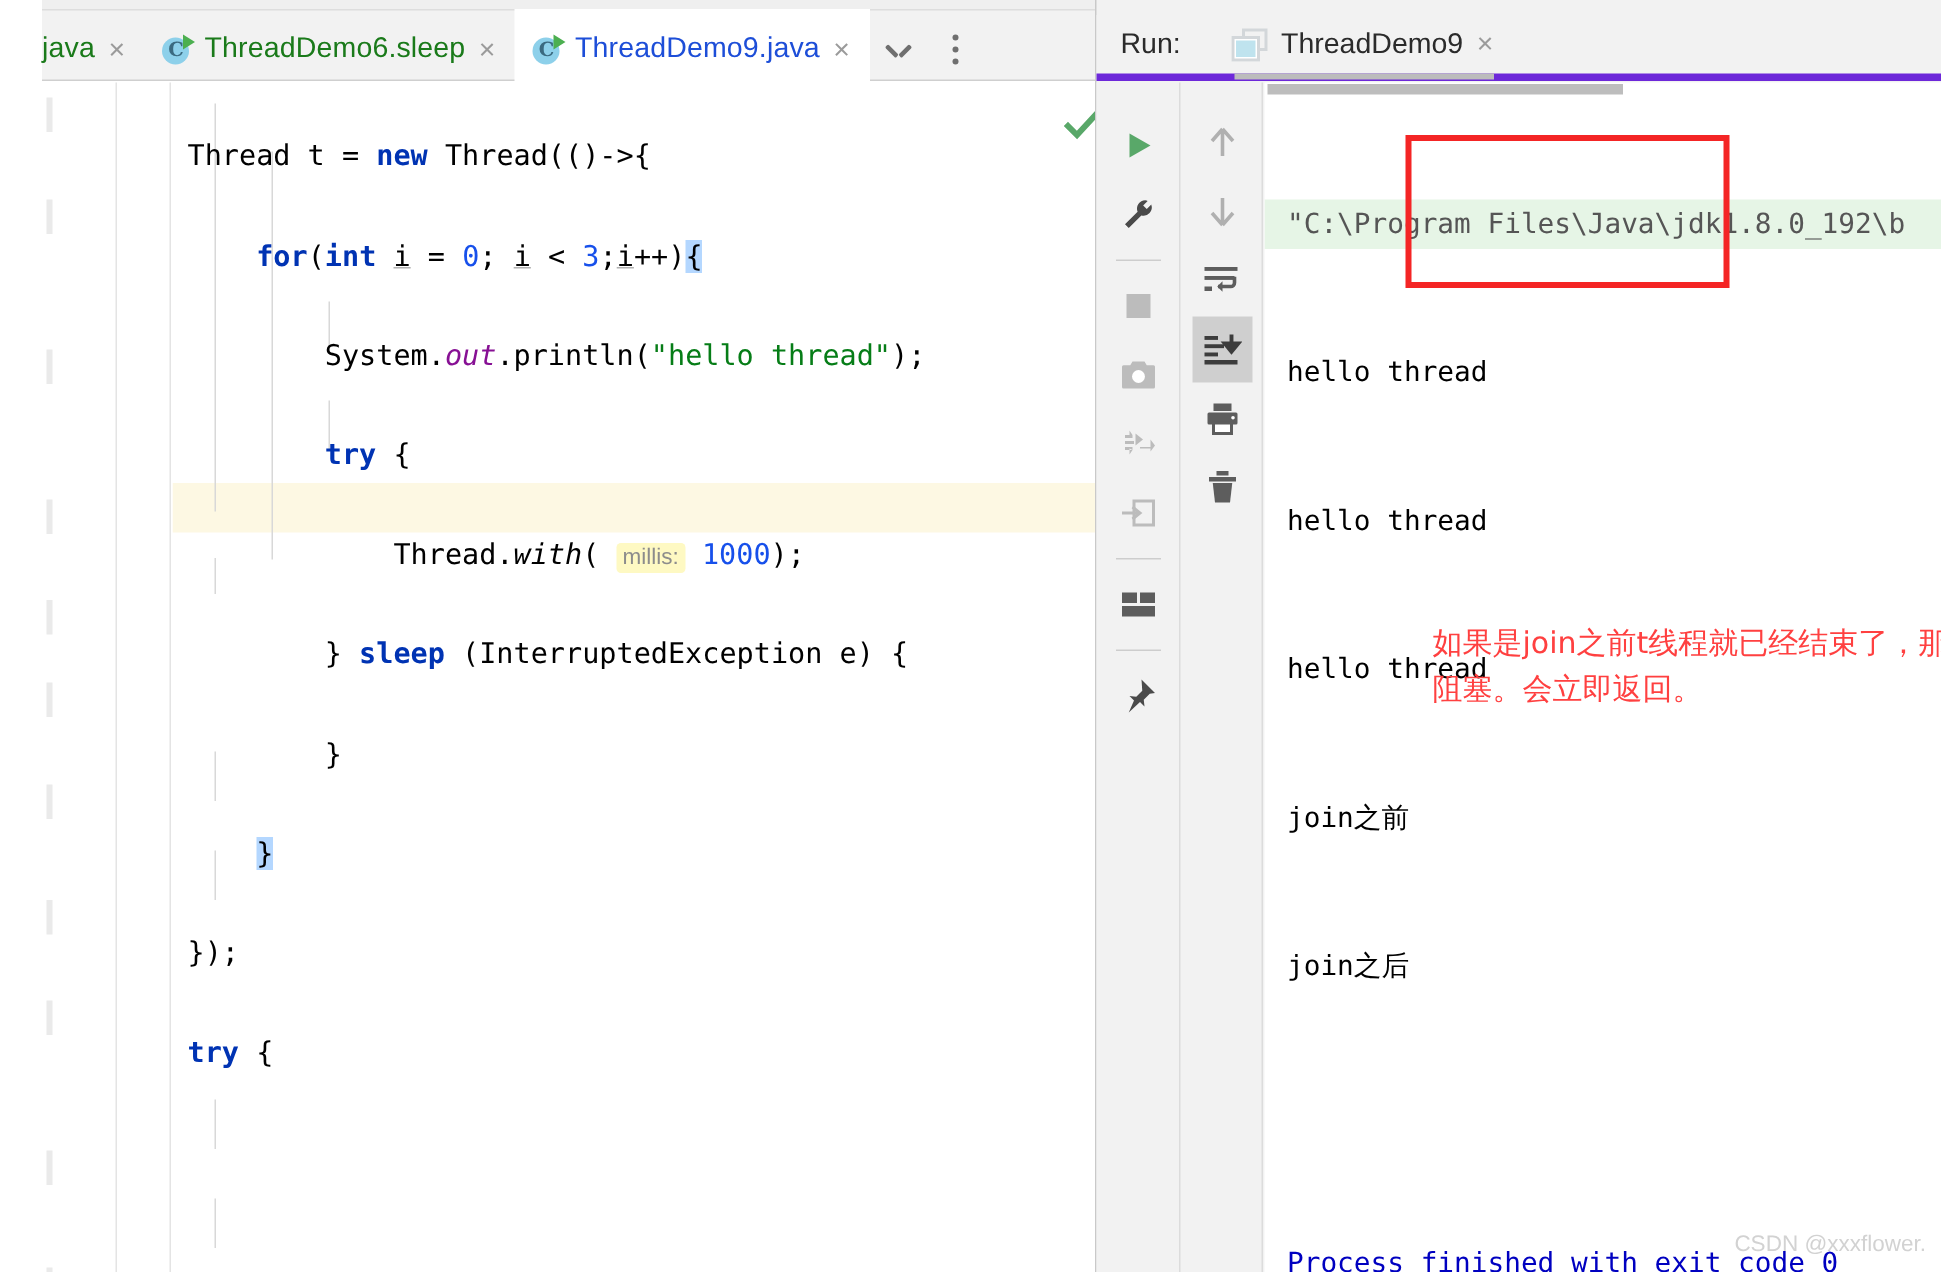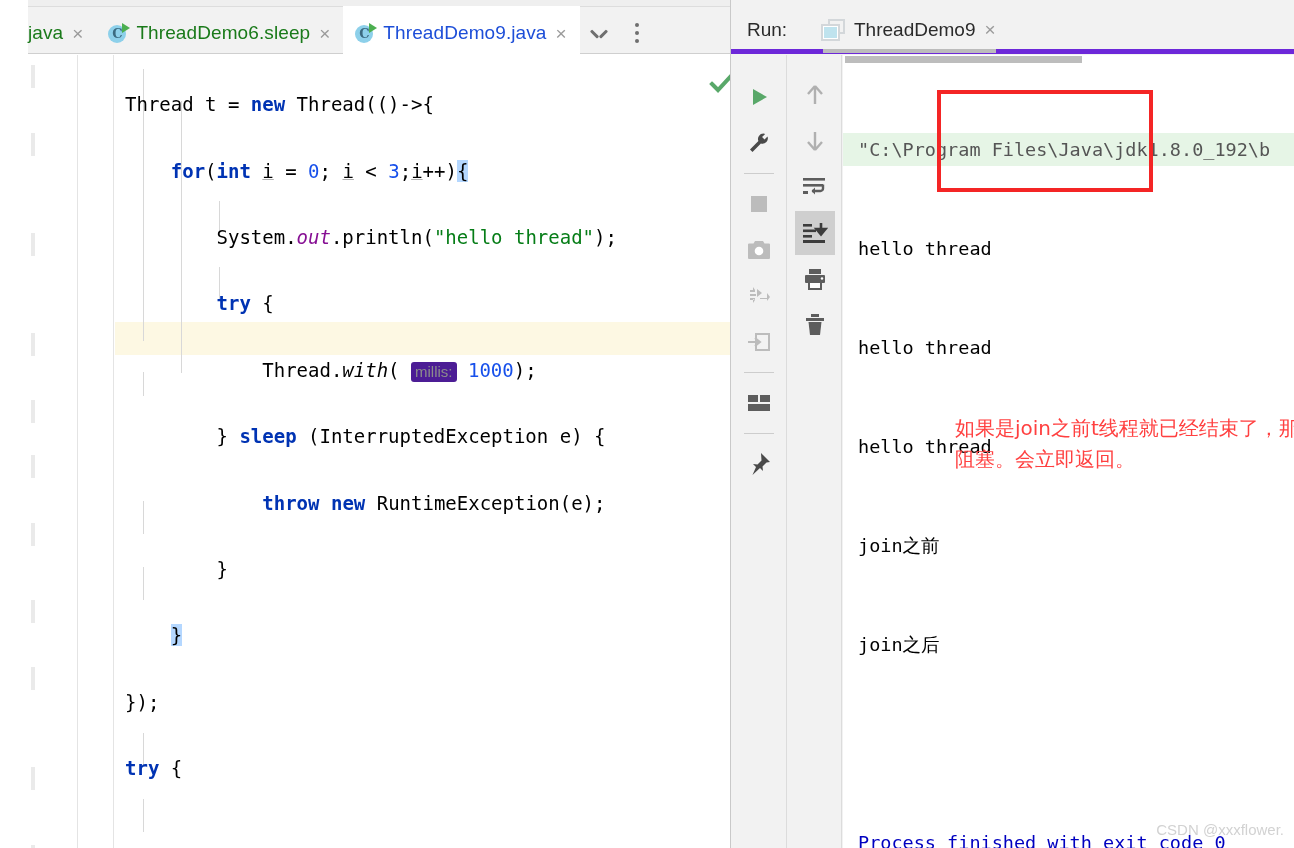--- a/index.html
+++ b/index.html
@@ -108,21 +108,21 @@
     color: #000000;
   }
   .ln { height: 33.2px; white-space: pre; }
   .kw  { color: #0033b3; font-weight: 700; }
   .str { color: #067d17; }
   .num { color: #1750eb; }
   .fld { color: #871094; font-style: italic; }
   .mth { color: #000000; font-style: italic; }
   .var { color: #000000; text-decoration: underline; text-decoration-color: #b0b0b0; }
   .hint {
-    background: #4c1d95; color: #8c8c8c; font-size: 15px;
+    background: #fef9c3; color: #8c8c8c; font-size: 15px;
     border-radius: 3px; padding: 1px 4px 2px 4px;
     font-family: "Liberation Sans", sans-serif;
   }
   .brace-hl { background: #b4d7ff; }
   #caret-line {
     position: absolute; left: 0; top: 267px; width: 730px; height: 33px;
     background: #fdf8e3;
   }
   
   .iguide { position: absolute; width: 1px; background: #d8d8d8; }
@@ -319,21 +319,20 @@
       <div class="iguide" style="left:28px; top:678px; height:33px;"></div>
       <div class="iguide" style="left:28px; top:744px; height:33px;"></div>
 
       <div id="code">
 <div class="ln">Thread t = <span class="kw">new</span> Thread(()-&gt;{</div>
 <div class="ln">    <span class="kw">for</span>(<span class="kw">int</span> <span class="var">i</span> = <span class="num">0</span>; <span class="var">i</span> &lt; <span class="num">3</span>;<span class="var">i</span>++)<span class="brace-hl">{</span></div>
 <div class="ln">        System.<span class="fld">out</span>.println(<span class="str">"hello thread"</span>);</div>
 <div class="ln">        <span class="kw">try</span> {</div>
 <div class="ln">            Thread.<span class="mth">with</span>( <span class="hint">millis:</span> <span class="num">1000</span>);</div>
 <div class="ln">        } <span class="kw">sleep</span> (InterruptedException e) {</div>
-<div class="ln">            <span class="kw">throw</span> <span class="kw">new</span> RuntimeException(e);</div>
 <div class="ln">        }</div>
 <div class="ln">    <span class="brace-hl">}</span></div>
 <div class="ln">});</div>
 <div class="ln"><span class="kw">try</span> {</div>
 
 
 
 
 
 

